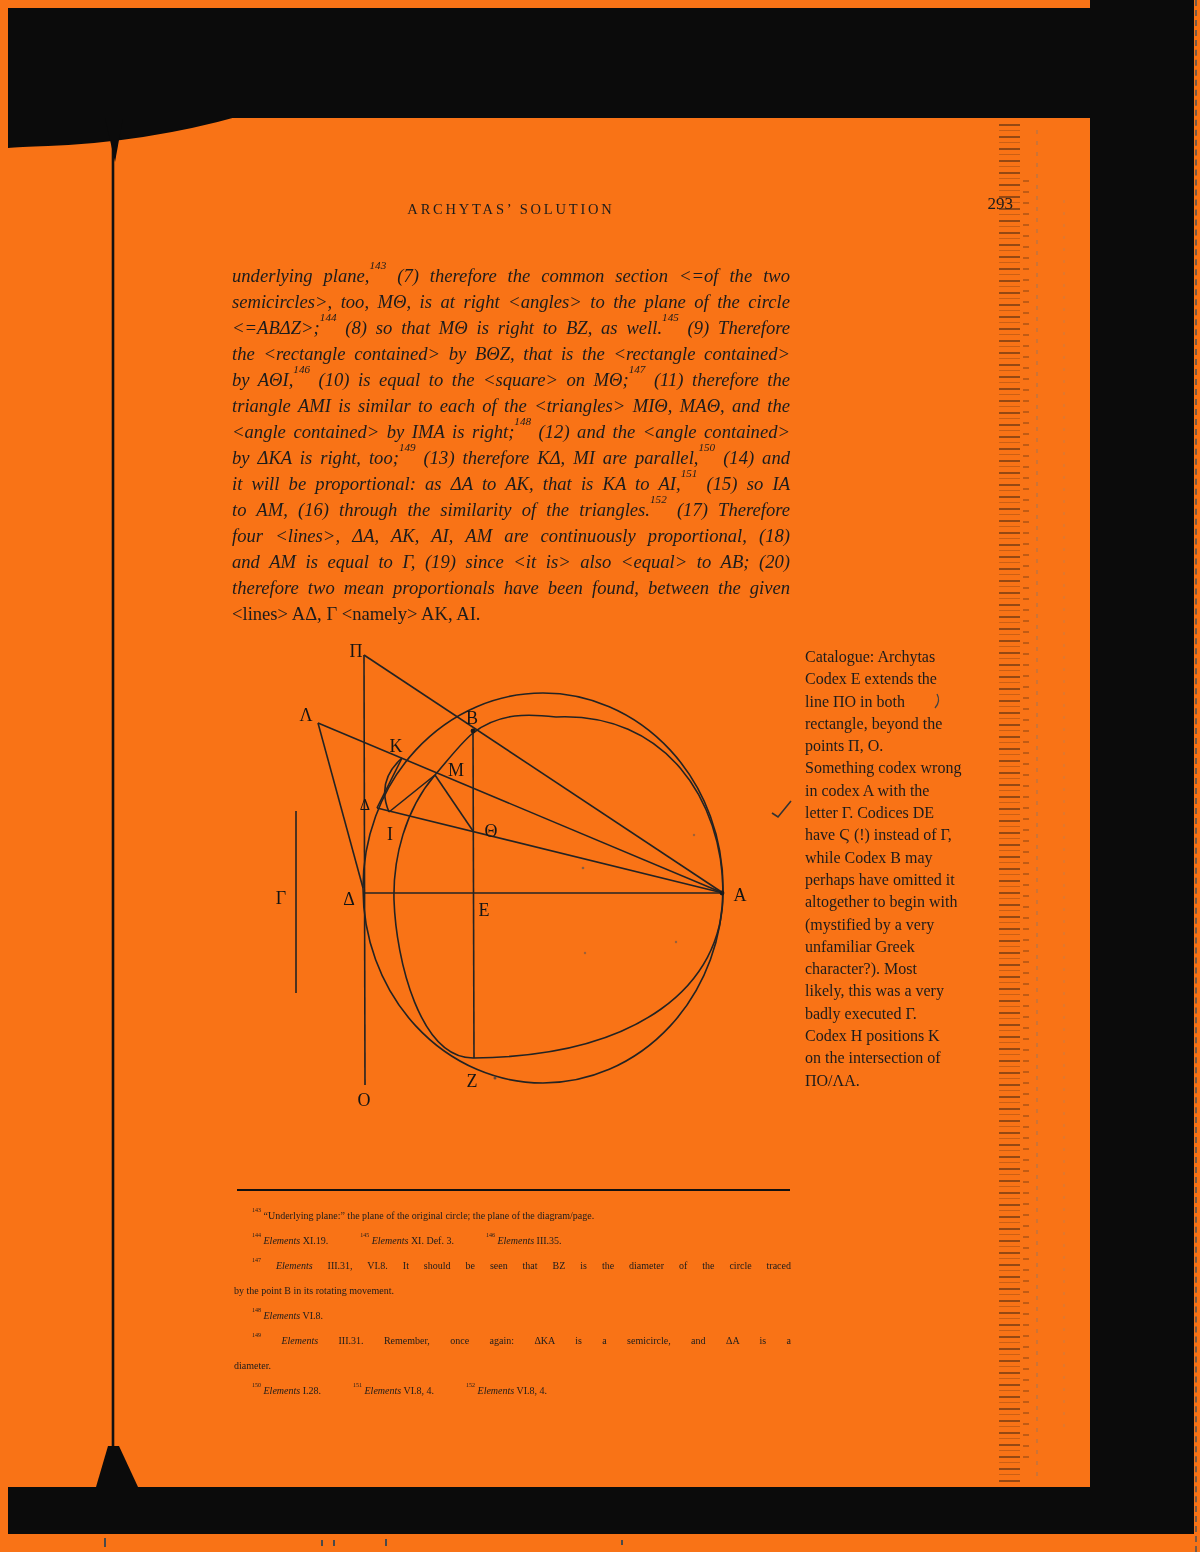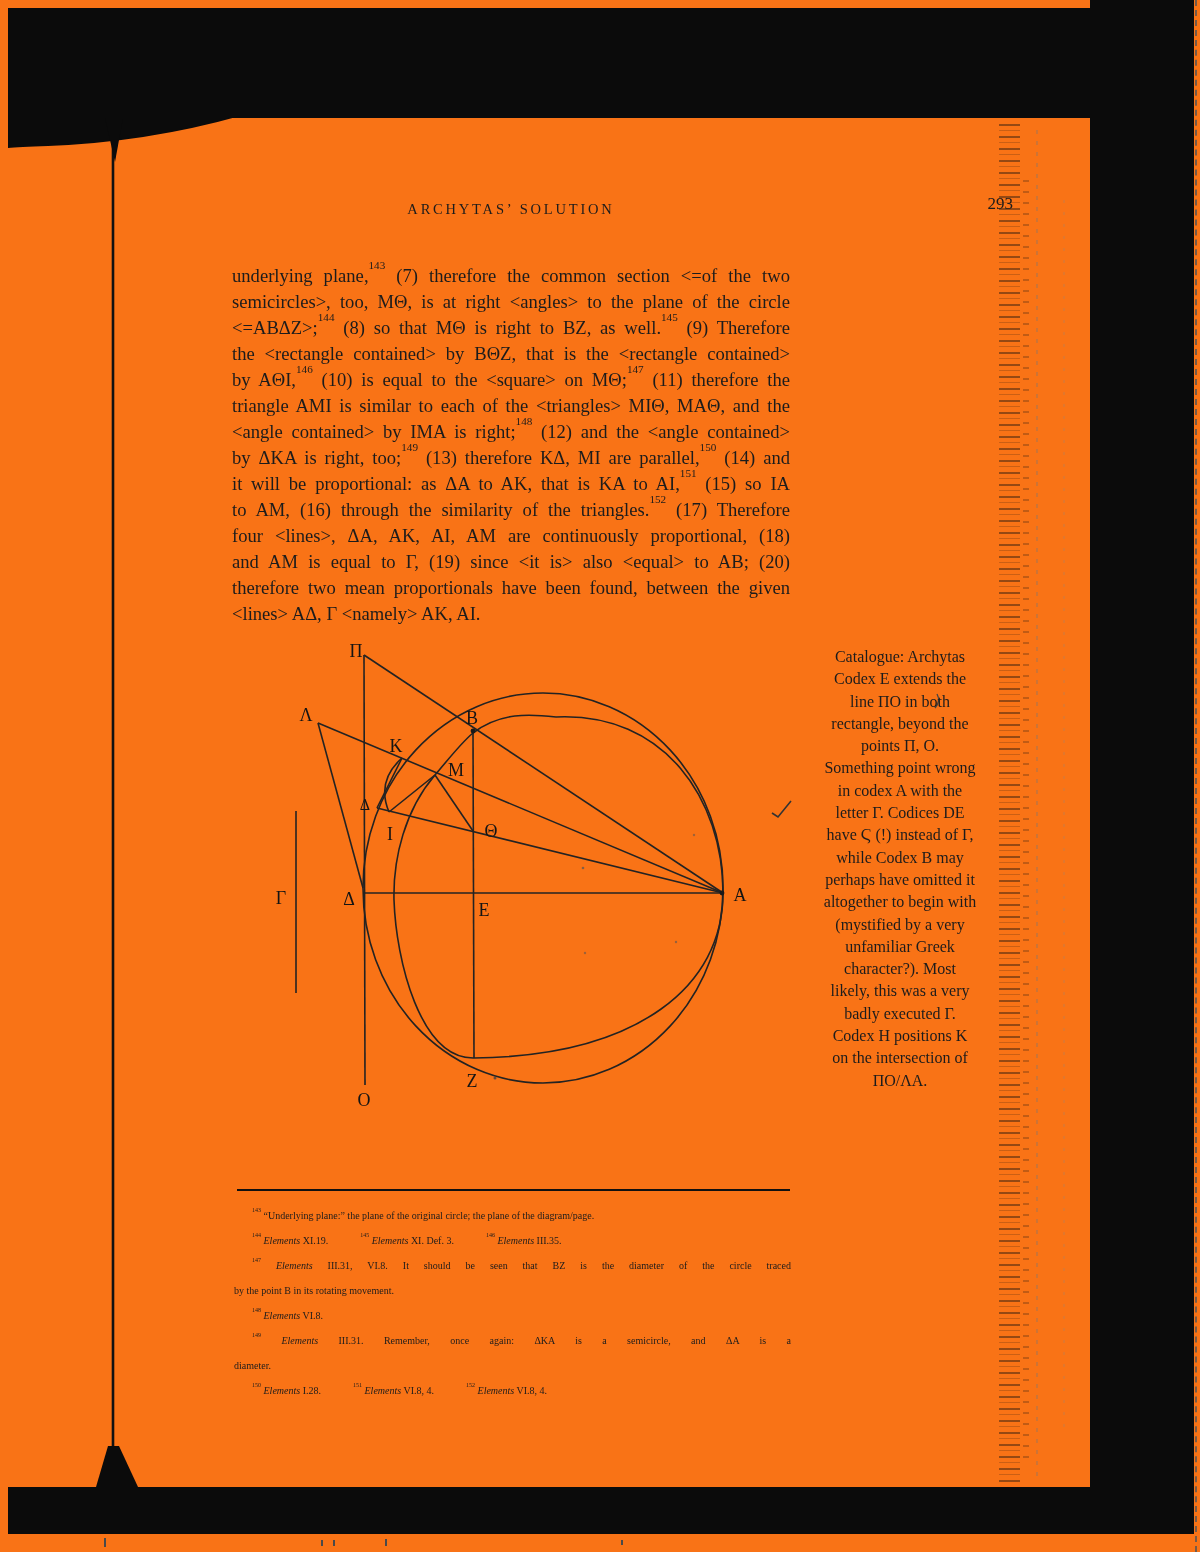--- a/index.html
+++ b/index.html
@@ -18,24 +18,24 @@
         rgba(15,15,15,.4) 6px 7px,transparent 7px 12px);}
   .noise-strip2{position:absolute;left:1023px;top:180px;width:6px;height:1280px;opacity:.3;
         background:repeating-linear-gradient(180deg,rgba(15,15,15,.8) 0 2px,transparent 2px 11px);}
   
   .title{position:absolute;left:232px;top:201px;width:558px;text-align:center;
          font-size:14.5px;letter-spacing:2.8px;white-space:nowrap;}
   .pagenum{position:absolute;left:935px;top:194px;width:78px;text-align:right;font-size:17px;}
   
   .bodytext{position:absolute;left:232px;top:263px;width:558px;font-size:18.6px;line-height:26px;}
   .bl{white-space:normal;}
-  .bl.j{text-align:justify;text-align-last:justify;}
+  .bl.j{text-align:justify;text-align-last:justify;font-style:italic;}
   sup{font-size:.60em;line-height:0;position:relative;top:-.5em;letter-spacing:0;}
   
-  .marginnote{position:absolute;left:805px;top:646px;width:190px;font-size:16px;line-height:22.3px;text-align:center;}
+  .marginnote{position:absolute;left:805px;top:646px;width:190px;font-size:16px;line-height:22.3px;}
   
   .fnrule{position:absolute;left:237px;top:1189px;width:553px;height:2.4px;background:#101010;}
   .footnotes{position:absolute;left:234px;top:1203px;width:557px;font-size:10px;line-height:25px;}
   .fl{white-space:nowrap;}
   .fl.ind{padding-left:18px;}
   .fl.fjust{white-space:normal;text-align:justify;text-align-last:justify;}
   .fngap{display:inline-block;width:32px;}
   
   .overlay{position:absolute;left:0;top:0;width:1200px;height:1552px;}
   .overlay text{font-family:"Liberation Serif",serif;fill:#141414;font-size:18px;}
@@ -155,21 +155,21 @@
       <line x1="622" y1="1540" x2="622" y2="1545"></line>
     </g>
   </svg>
 
   <div class="marginnote">
     <div>Catalogue: Archytas</div>
     <div>Codex E extends the</div>
     <div>line ΠΟ in both</div>
     <div>rectangle, beyond the</div>
     <div>points Π, Ο.</div>
-    <div>Something point wrong</div>
+    <div>Something codex wrong</div>
     <div>in codex A with the</div>
     <div>letter Γ. Codices DE</div>
     <div>have Ϛ (!) instead of Γ,</div>
     <div>while Codex B may</div>
     <div>perhaps have omitted it</div>
     <div>altogether to begin with</div>
     <div>(mystified by a very</div>
     <div>unfamiliar Greek</div>
     <div>character?). Most</div>
     <div>likely, this was a very</div>

